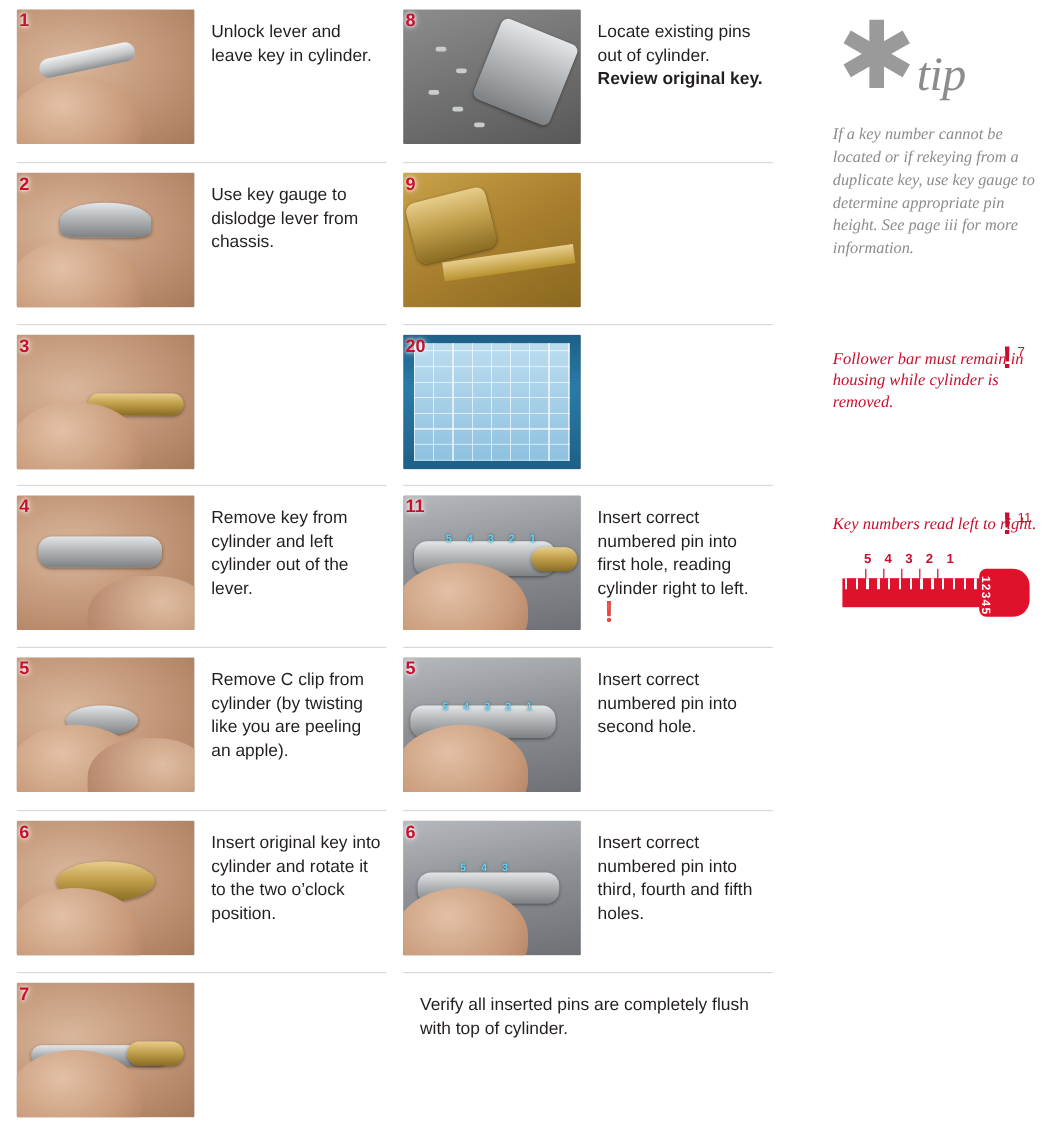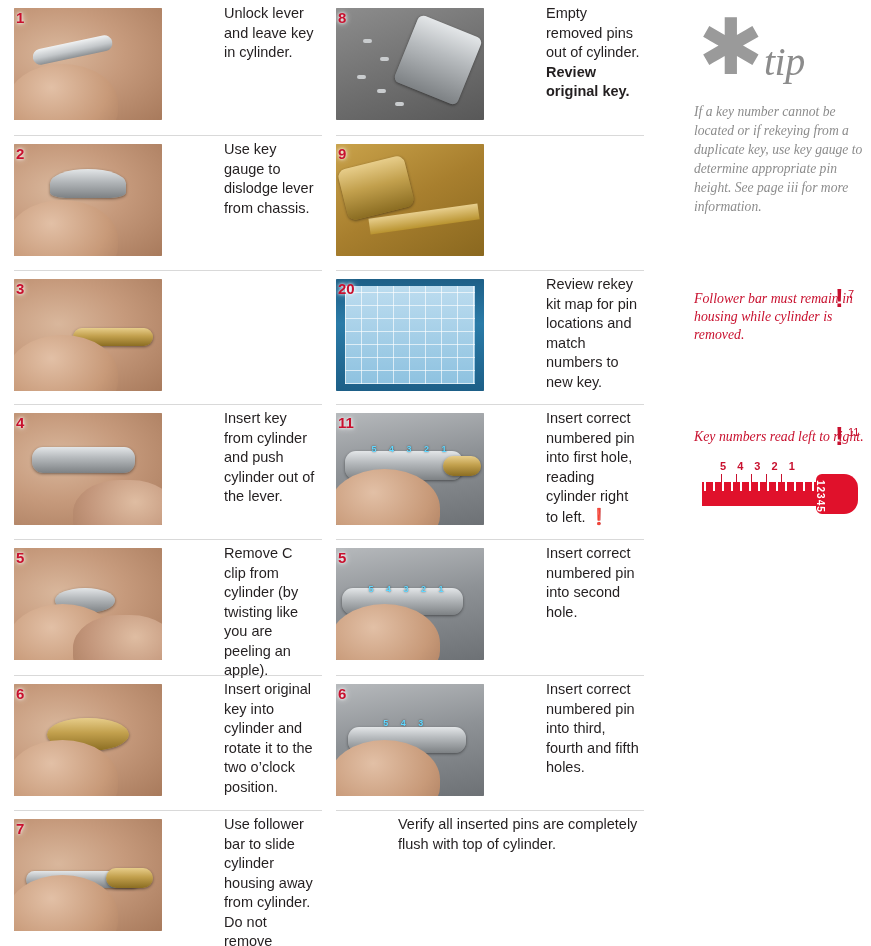--- a/index.html
+++ b/index.html
@@ -55,26 +55,25 @@
     left: 2px;
     top: 2px;
     color: #c8102e;
     font-weight: bold;
     font-size: 15px;
     line-height: 15px;
     z-index: 5;
     text-shadow: 0 0 3px rgba(255,255,255,0.95), 0 0 6px rgba(255,255,255,0.9);
   }
   .caption {
-    padding: 4px 4px 10px 14px;
+    padding: 18px 4px 10px 14px;
     font-size: 14.5px;
     line-height: 19.5px;
     color: #231f20;
     flex: 1 1 auto;
-    margin-left: 48px;
   }
   .caption b { font-weight: bold; }
   .excl {
     color: #c8102e;
     font-weight: bold;
     font-size: 16px;
   }
   .star-inline {
     color: #231f20;
     font-size: 17px;
@@ -363,21 +362,21 @@
     </div>
 
     <div class="step" style="height:135px">
       <div class="thumb">
         <div class="ph hand">
           <div class="cyl" style="left:12%;top:30%;width:70%;height:24%"></div>
           <div class="fingers2"></div>
         </div>
         <span class="num">4</span>
       </div>
-      <div class="caption">Insert key from cylinder and push cylinder out of the lever.</div>
+      <div class="caption">Remove key from cylinder and left cylinder out of the lever.</div>
     </div>
 
     <div class="step" style="height:136px">
       <div class="thumb">
         <div class="ph hand">
           <div class="cyl" style="left:28%;top:36%;width:40%;height:22%;border-radius:50%"></div>
           <div class="fingers"></div>
           <div class="fingers2"></div>
         </div>
         <span class="num">5</span>
@@ -398,59 +397,57 @@
 
     <div class="step" style="height:132px">
       <div class="thumb">
         <div class="ph hand">
           <div class="cyl" style="left:8%;top:46%;width:78%;height:16%"></div>
           <div class="cyl brassy" style="left:62%;top:44%;width:32%;height:18%"></div>
           <div class="fingers"></div>
         </div>
         <span class="num">7</span>
       </div>
-      <div class="caption"><span>Use follower bar to slide cylinder housing away from cylinder. Do not remove follower bar.</span> <span class="excl">❗</span></div>
     </div>
   </div>
 
   <div class="col col-2">
 
     <div class="step" style="height:136px">
       <div class="thumb">
         <div class="ph grey">
           <div class="cyl" style="left:46%;top:14%;width:46%;height:64%;border-radius:6px;transform:rotate(22deg)"></div>
           <div class="pin" style="left:18%;top:28%"></div>
           <div class="pin" style="left:30%;top:44%"></div>
           <div class="pin" style="left:14%;top:60%"></div>
           <div class="pin" style="left:28%;top:72%"></div>
           <div class="pin" style="left:40%;top:84%"></div>
         </div>
         <span class="num">8</span>
       </div>
-      <div class="caption"><span>Empty removed pins out of cylinder. </span><b>Review original key.</b></div>
+      <div class="caption"><span>Locate existing pins out of cylinder. </span><b>Review original key.</b></div>
     </div>
 
     <div class="step" style="height:135px">
       <div class="thumb">
         <div class="ph brass">
           <div class="keyblade" style="top:60%;left:22%;width:74%;height:14%"></div>
           <div class="cyl brassy" style="left:4%;top:16%;width:46%;height:46%;border-radius:8px;transform:rotate(-14deg)"></div>
         </div>
         <span class="num">9</span>
       </div>
     </div>
 
     <div class="step" style="height:134px">
       <div class="thumb">
         <div class="ph chart">
           <div class="gridchart"></div>
         </div>
         <span class="num">20</span>
       </div>
-      <div class="caption">Review rekey kit map for pin locations and match numbers to new key.</div>
     </div>
 
     <div class="step" style="height:135px">
       <div class="thumb">
         <div class="ph steel">
           <div class="cyl" style="left:6%;top:34%;width:80%;height:26%"></div>
           <div class="cyl brassy" style="left:72%;top:38%;width:26%;height:18%"></div>
           <div class="fingers"></div>
         </div>
         <span class="pinnums" style="left:24%;top:28%">5 4 3 2 1</span>

